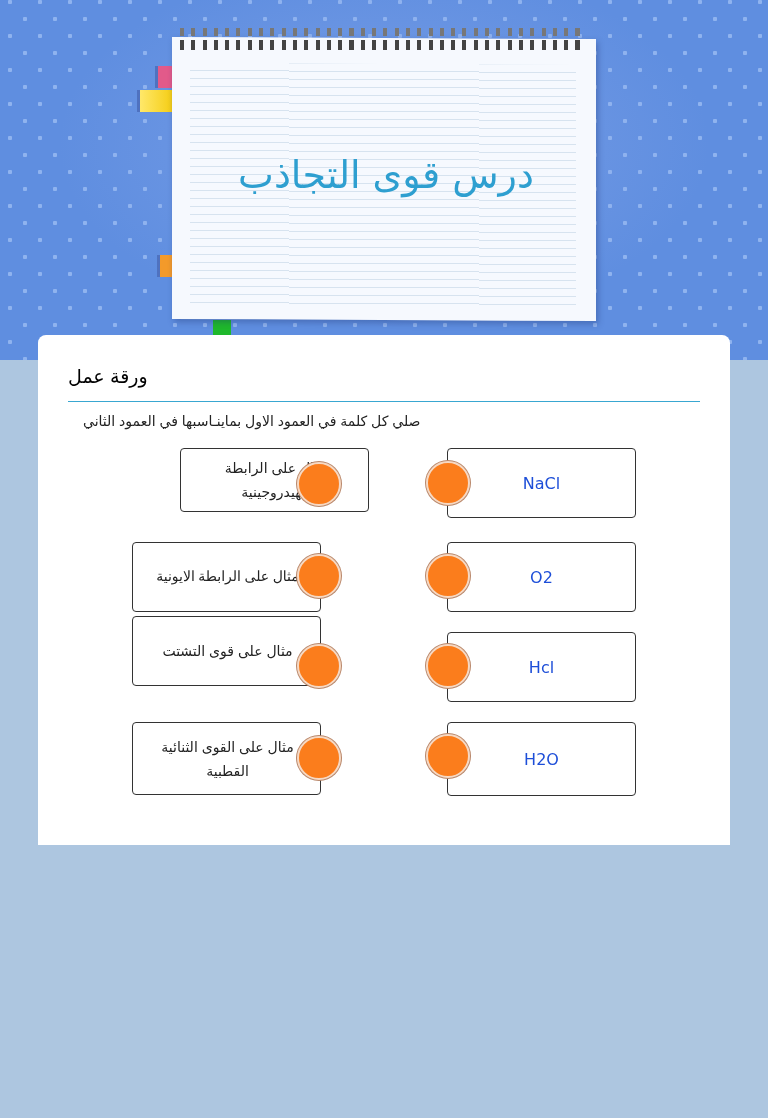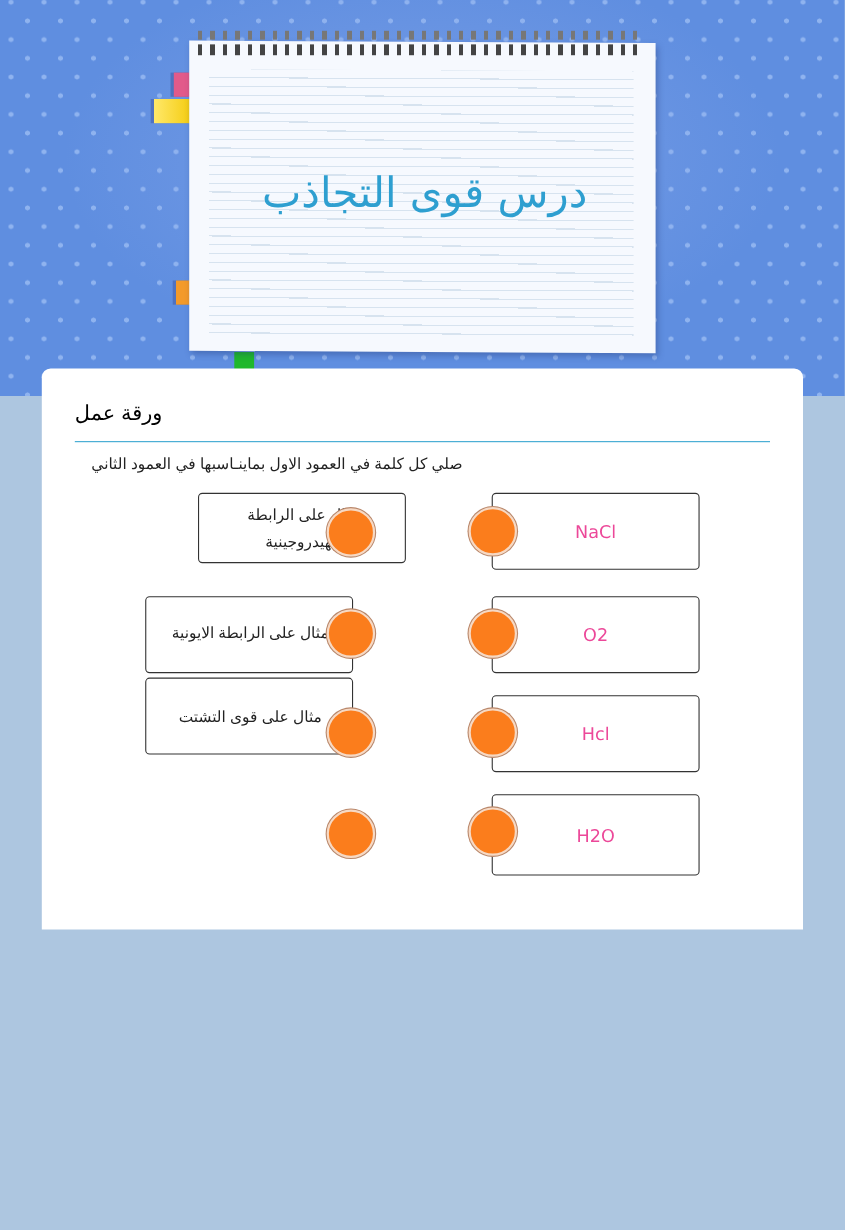--- a/index.html
+++ b/index.html
@@ -73,21 +73,21 @@
     background: #fff; display: flex; align-items: center; justify-content: center;
     text-align: center; cursor: pointer;
   }
   .box.left { left: 94px; }
   .box.right { left: 409px; }
   .box .txt-ar {
     direction: rtl; font-size: 14px; color: #222; line-height: 24px;
     padding-left: 22px; padding-right: 20px; width: 100%;
   }
   .box .txt-en {
-    font-family: "DejaVu Sans", sans-serif; font-size: 16px; color: #ec4899;
+    font-family: "DejaVu Sans", sans-serif; font-size: 16px; color: #1d4ed8;
   }
   .dot {
     position: absolute; width: 44px; height: 44px; border-radius: 50%;
     background: #fb7d1c; border: 2px solid #f6d9c4;
     box-shadow: 0 0 0 1px #b9876a;
     cursor: pointer;
   }
 </style>
 </head>
 <body>
@@ -111,20 +111,23 @@
 
   <div class="box left" style="top:113px;height:64px;margin-left:48px;">
     <span class="txt-ar">مثال على الرابطة الهيدروجينية</span>
   </div>
   <div class="box left" style="top:207px;height:70px;font-family:Liberation Serif, serif;">
     <span class="txt-ar">مثال على الرابطة الايونية</span>
   </div>
   <div class="box left" style="top:281px;height:70px;">
     <span class="txt-ar">مثال على قوى التشتت</span>
   </div>
+  <div class="box left" style="top:387px;height:73px;">
+    <span class="txt-ar">مثال على القوى الثنائية القطبية</span>
+  </div>
 
   <div class="box right" style="top:113px;height:70px;">
     <span class="txt-en">NaCl</span>
   </div>
   <div class="box right" style="top:207px;height:70px;">
     <span class="txt-en">O2</span>
   </div>
   <div class="box right" style="top:297px;height:70px;">
     <span class="txt-en">Hcl</span>
   </div>

